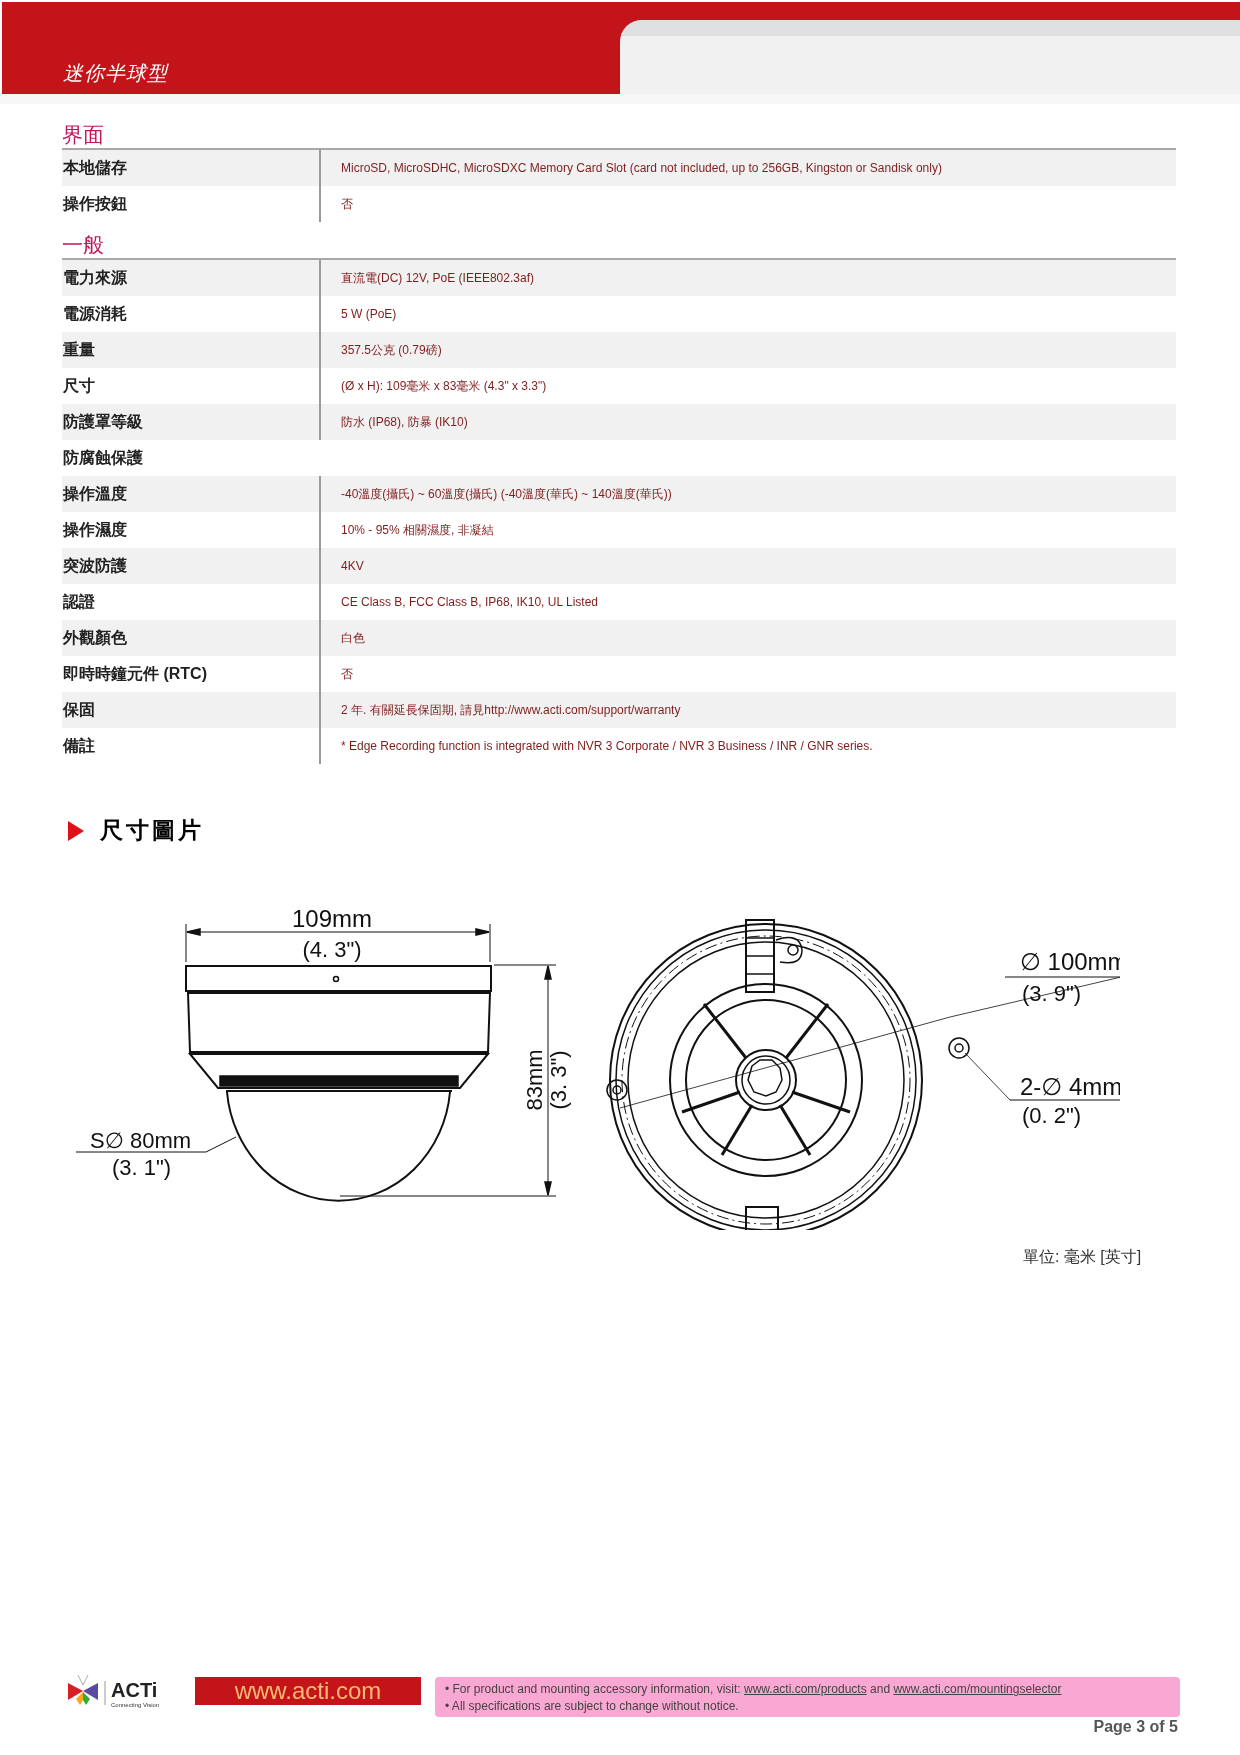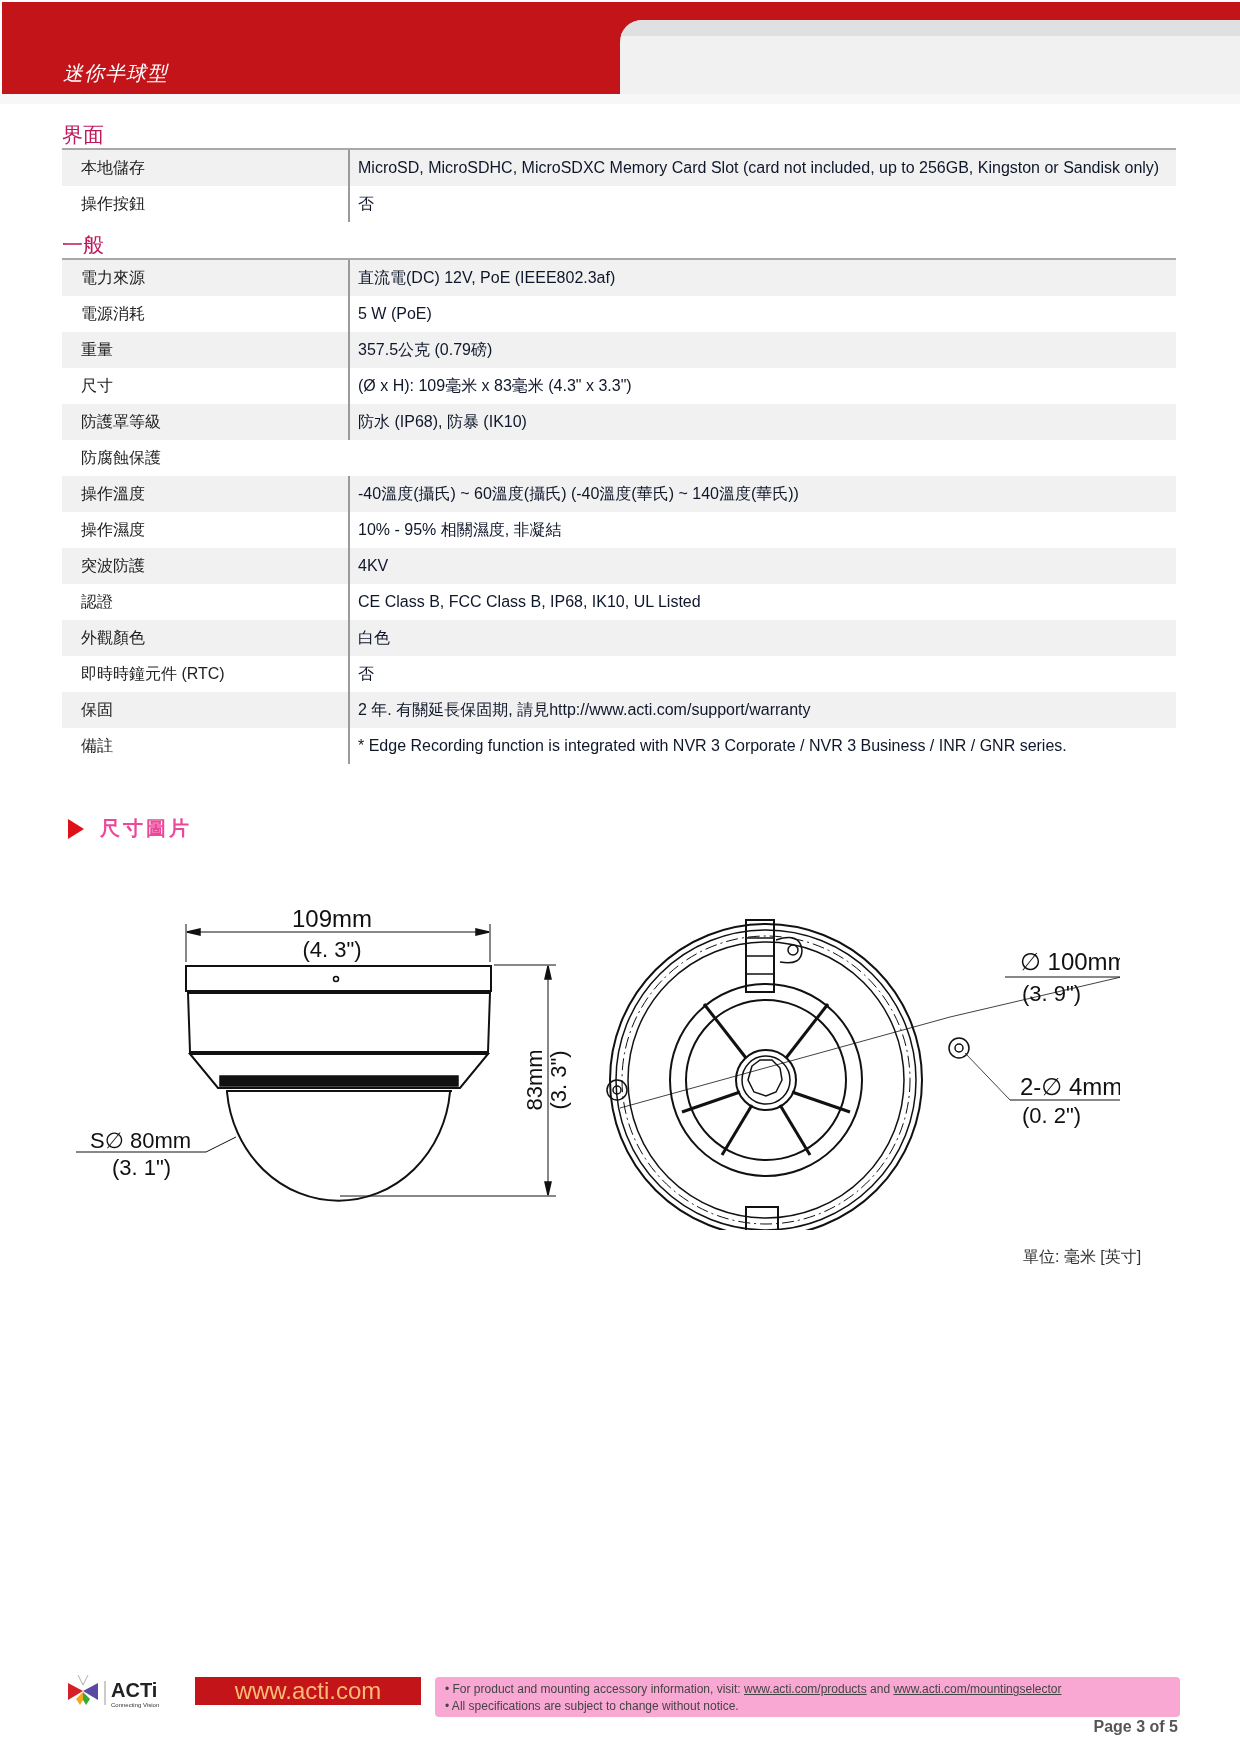--- a/index.html
+++ b/index.html
@@ -11,27 +11,27 @@
     .hdr-tab { position: absolute; left: 620px; top: 20px; width: 620px; height: 74px; background: #f1f1f1; border-top-left-radius: 22px; overflow: hidden; }
     .hdr-tab-top { position: absolute; left: 0; top: 0; width: 100%; height: 16px; background: #dfe0e2; }
     .hdr-strip { position: absolute; left: 0; top: 94px; width: 1240px; height: 10px; background: #f7f7f7; }
     .hdr-title { position: absolute; left: 63px; top: 60px; color: #ffffff; font-size: 20px; letter-spacing: 1px; font-style: italic; }
 
     
     .section-title { position: absolute; left: 62px; font-size: 21px; color: #be185d; }
     .spec-table { position: absolute; left: 62px; width: 1114px; border-top: 2px solid #a8a8a8; }
     .spec-row { display: flex; height: 36px; align-items: center; }
     .spec-row.shade { background: #f1f1f1; }
-    .spec-label { width: 286px; padding-left: 19px; font-size: 16px; color: #222; height: 100%; display: flex; align-items: center; }
-    .spec-value { flex: 1; height: 100%; display: flex; align-items: center; padding-left: 8px; font-size: 16px; color: #0f172a; border-left: 2px solid #9a9a9a; }
+    .spec-label { width: 257px; padding-left: 1px; font-size: 16px; color: #222; height: 100%; display: flex; align-items: center; font-weight: bold; }
+    .spec-value { flex: 1; height: 100%; display: flex; align-items: center; padding-left: 20px; font-size: 12px; color: #7f1d1d; border-left: 2px solid #9a9a9a; }
 
     
     .dim-heading { position: absolute; left: 68px; top: 815px; display: flex; align-items: center; }
     .dim-arrow { width: 0; height: 0; border-top: 10px solid transparent; border-bottom: 10px solid transparent; border-left: 16px solid #e01018; margin-right: 16px; }
-    .dim-title { font-size: 20px; font-weight: bold; color: #ec4899; letter-spacing: 3px; }
+    .dim-title { font-size: 23px; font-weight: bold; color: #000000; letter-spacing: 3px; }
 
     .drawing { position: absolute; left: 60px; top: 880px; width: 1060px; height: 350px; }
     .drawing svg { width: 100%; height: 100%; }
     .unit-note { position: absolute; left: 1023px; top: 1247px; font-size: 16px; color: #333; }
 
     
     .footer-logo { position: absolute; left: 66px; top: 1673px; width: 120px; height: 42px; }
     .footer-url { position: absolute; left: 195px; top: 1677px; width: 226px; height: 28px; background: #c3141a; border-radius: 0; color: #fdba74; font-size: 24px; display: flex; align-items: center; justify-content: center; }
     .footer-notes { position: absolute; left: 435px; top: 1677px; width: 745px; height: 40px; background: #f9a8d4; border-radius: 4px; padding: 4px 10px; font-size: 12px; color: #444; line-height: 17px; }
     .footer-notes a { color: #444; text-decoration: underline; }

